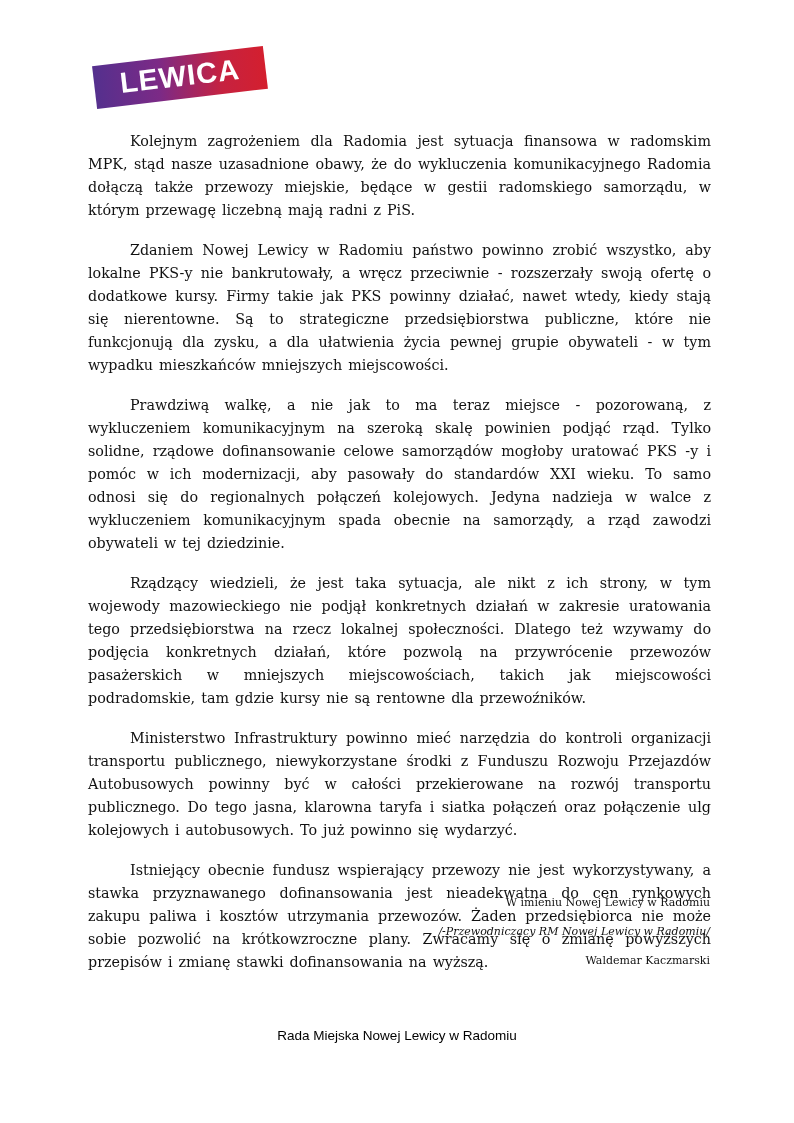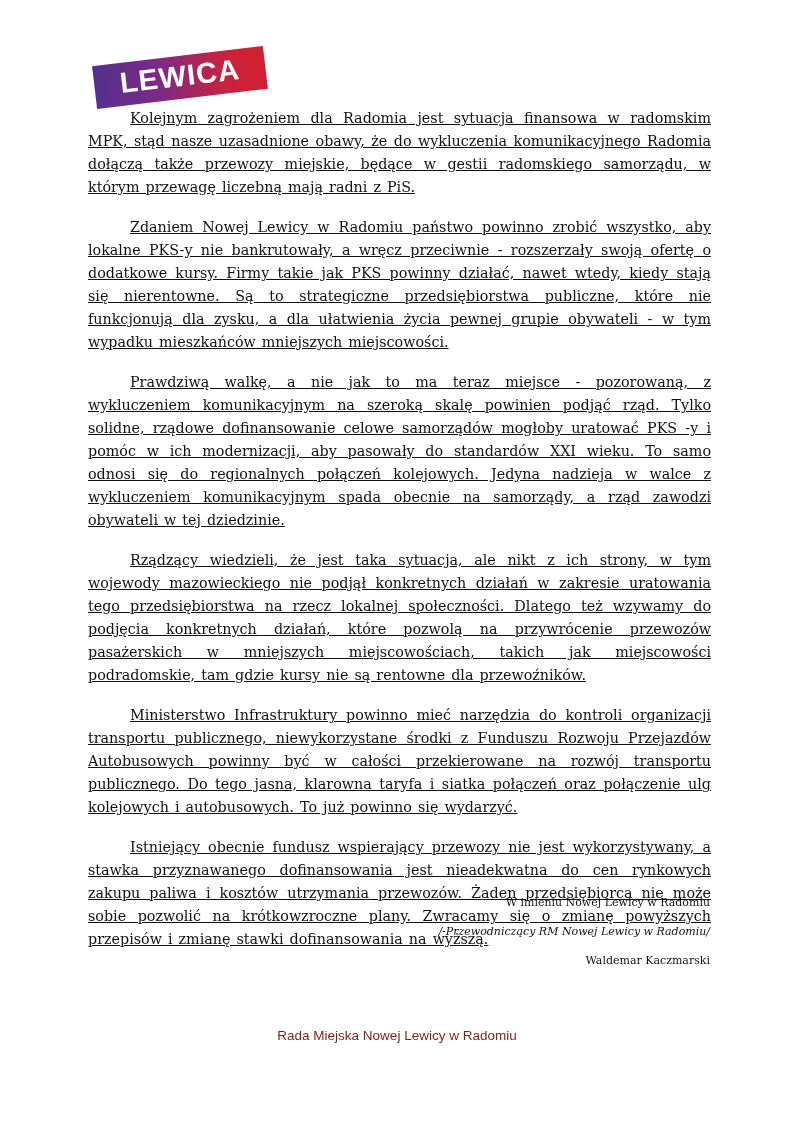--- a/index.html
+++ b/index.html
@@ -30,23 +30,22 @@
     font-weight: 800;
     font-size: 29px;
     letter-spacing: 1px;
     color: #ffffff;
     line-height: 1;
     padding-bottom: 2px;
   }
   .content {
     position: absolute;
     left: 88px;
-    top: 107px;
+    top: 130px;
     width: 623px;
-    text-decoration: underline;
   }
   .content p {
     font-size: 14.3px;
     line-height: 23px;
     text-align: justify;
     text-indent: 42px;
     word-spacing: 1.5px;
     margin-bottom: 17px;
   }
   .signature {
@@ -61,21 +60,21 @@
   .signature .sig-title { font-style: italic; }
   .footer {
     position: absolute;
     left: 0;
     top: 1026px;
     width: 794px;
     text-align: center;
     font-family: "Liberation Sans", sans-serif;
     font-size: 13.5px;
     line-height: 19px;
-    color: #7f1d1d;
+    color: #000000;
   }
 </style>
 </head>
 <body>
 
 <div class="page">
 
   <div class="logo-banner">
     <span class="logo-text">LEWICA</span>
   </div>

